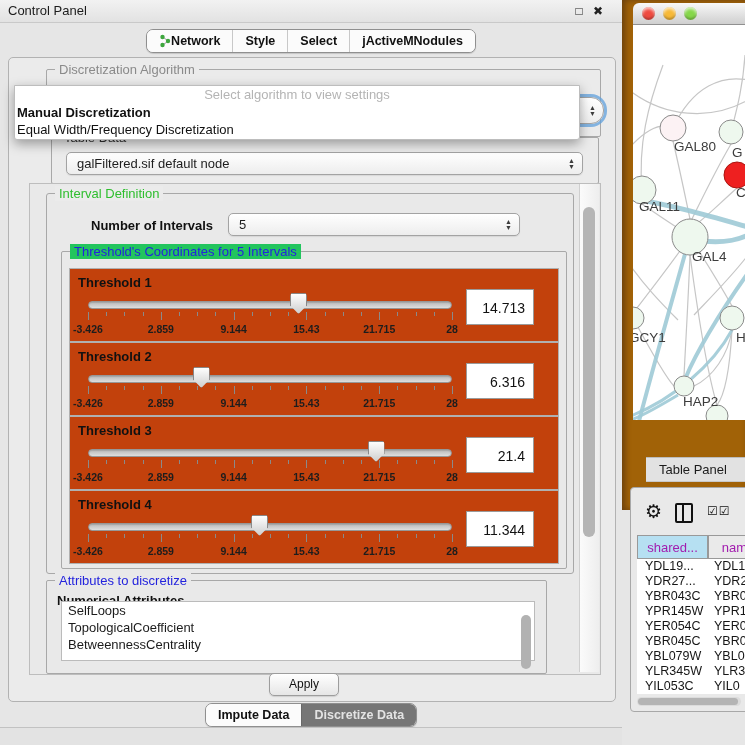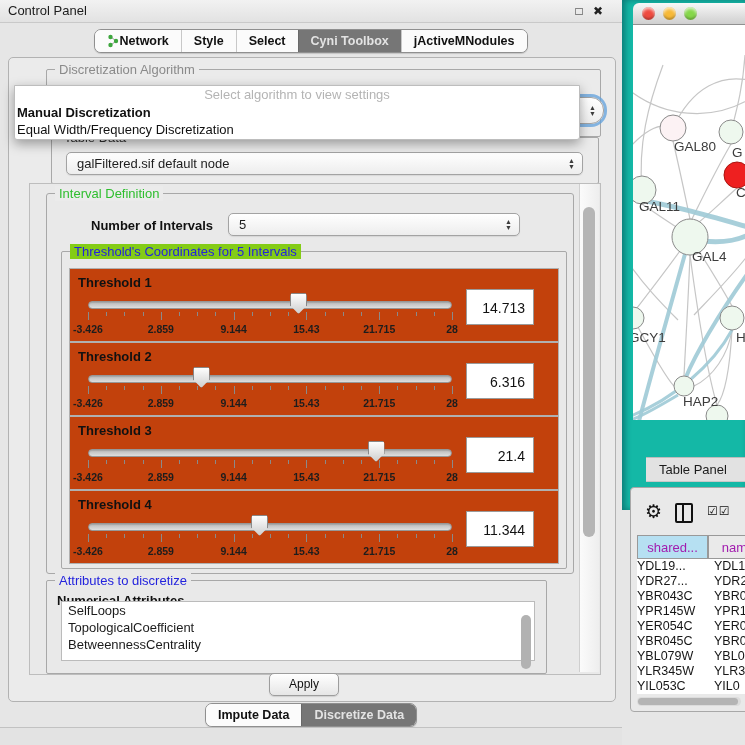--- a/index.html
+++ b/index.html
@@ -81,42 +81,42 @@
   .listbox .li{font-size:13px;color:#1b1b1b;line-height:17px;padding-left:6px;white-space:nowrap;}
   .lscroll{position:absolute;width:10px;border-radius:5px;background:#b2b2b2;}
 
   .btn{position:absolute;background:linear-gradient(#ffffff,#e6e6e6);border:1px solid #9d9d9d;
     border-radius:5px;font-size:12px;color:#111;text-align:center;box-shadow:0 1px 1px rgba(0,0,0,.12);}
 
   .bottom-line{position:absolute;left:0;top:727px;width:622px;height:1px;background:#c2c2c2;}
   .bottom-strip{position:absolute;left:0;top:728px;width:622px;height:17px;background:#e3e3e3;}
 
   
-  .netwin{position:absolute;left:622px;top:0;width:123px;height:510px;background:#14b8a6;
+  .netwin{position:absolute;left:622px;top:0;width:123px;height:510px;background:#a16207;
     box-shadow:inset 3px 0 6px rgba(0,0,30,.35);}
   .nettitle{position:absolute;left:11px;top:3px;width:112px;height:22px;
     background:linear-gradient(#f8f8f8,#cfcfcf);border-bottom:1px solid #909090;
     border-radius:6px 0 0 0;display:flex;align-items:center;padding-left:9px;gap:8px;box-sizing:border-box;}
   .light{width:13px;height:13px;border-radius:50%;box-shadow:inset 0 2px 3px rgba(255,255,255,.7),inset 0 -2px 2px rgba(0,0,0,.25);}
   .netcanvas{position:absolute;left:11px;top:25px;width:112px;height:395px;background:#fff;overflow:hidden;}
 
   .tp-bar{position:absolute;left:646px;top:457px;width:123px;height:23px;background:#e2e2e2;
     border-top:1px solid #bcbcbc;border-bottom:1px solid #c8c8c8;font-size:13px;color:#1c1c1c;line-height:23px;}
   .tp-body{position:absolute;left:630px;top:487px;width:122px;height:223px;background:#e9e9e9;
     border:1px solid #a8a8a8;border-radius:4px;}
   .tp-tools{position:absolute;left:0;top:12px;width:120px;height:26px;}
   .gear{position:absolute;left:14px;top:0;font-size:19px;color:#111;line-height:24px;}
   .splitic{position:absolute;left:44px;top:3px;width:14px;height:16px;border:2px solid #111;border-radius:2px;}
   .splitic::after{content:"";position:absolute;left:5px;top:0;width:2px;height:16px;background:#111;}
   .checks{position:absolute;left:76px;top:4px;font-size:12px;color:#111;letter-spacing:1px;}
   .tbl{position:absolute;left:6px;top:47px;width:140px;background:#fff;}
   .th{display:inline-block;height:24px;line-height:24px;font-size:13px;color:#a21caf;text-align:center;
     border:1px solid #999;box-sizing:border-box;vertical-align:top;}
   .trow{height:15px;line-height:15px;font-size:12.5px;color:#161616;white-space:nowrap;}
-  .tc1{display:inline-block;width:71px;padding-left:0;box-sizing:border-box;}
+  .tc1{display:inline-block;width:71px;padding-left:8px;box-sizing:border-box;}
   .tc2{display:inline-block;width:60px;padding-left:6px;box-sizing:border-box;}
   .hscroll{position:absolute;left:6px;top:209px;width:104px;height:9px;background:#dcdcdc;border-radius:5px;}
   .hthumb{position:absolute;left:1px;top:1px;width:100px;height:7px;border-radius:4px;background:#b4b4b4;}
 </style>
 </head>
 <body>
 
 <div class="app">
 
   <section class="cp">
@@ -137,23 +137,20 @@
               <circle cx="9" cy="7" r="2.2" fill="#3da63d"></circle>
             </svg>
             <span>Network</span>
           </div>
           <div class="tab">
             <span>Style</span>
           </div>
           <div class="tab">
             <span>Select</span>
           </div>
-          <div class="tab sel">
-            <span>Cyni Toolbox</span>
-          </div>
           <div class="tab">
             <span>jActiveMNodules</span>
           </div>
         </div>
     </div>
 
     <div class="main">
 
       <div class="group" style="left:37px;top:11px;width:553px;height:66px;">
         <span class="group-title gt-gray">Discretization Algorithm</span>
@@ -190,21 +187,21 @@
           <span class="abs" style="left:44px;top:24px;font-size:13px;font-weight:bold;color:#111;">Number of Intervals</span>
           <div class="combo" style="left:181px;top:19px;width:280px;height:21px;">
             <span>5</span>
             <span class="stepper">
                 <span>▲</span>
                 <span>▼</span>
               </span>
           </div>
 
           <div class="group" style="left:14px;top:57px;width:504px;height:316px;">
-            <span class="group-title gt-blue" style="background:#84cc16;">Threshold's Coordinates for 5 Intervals</span>
+            <span class="group-title gt-blue" style="background:#22c55e;">Threshold's Coordinates for 5 Intervals</span>
 
             <div class="thr" style="top:16px;">
               <div class="thr-label">Threshold 1</div>
               <div class="slider">
                 <div class="track"></div>
                 <div class="thumb" style="left: 57.7%;"></div>
                 <div class="ticks">
                     <span class="tick major" style="left: 0%;"></span>
                     <span class="tick minor" style="left: 5%;"></span>
                     <span class="tick minor" style="left: 10%;"></span>

